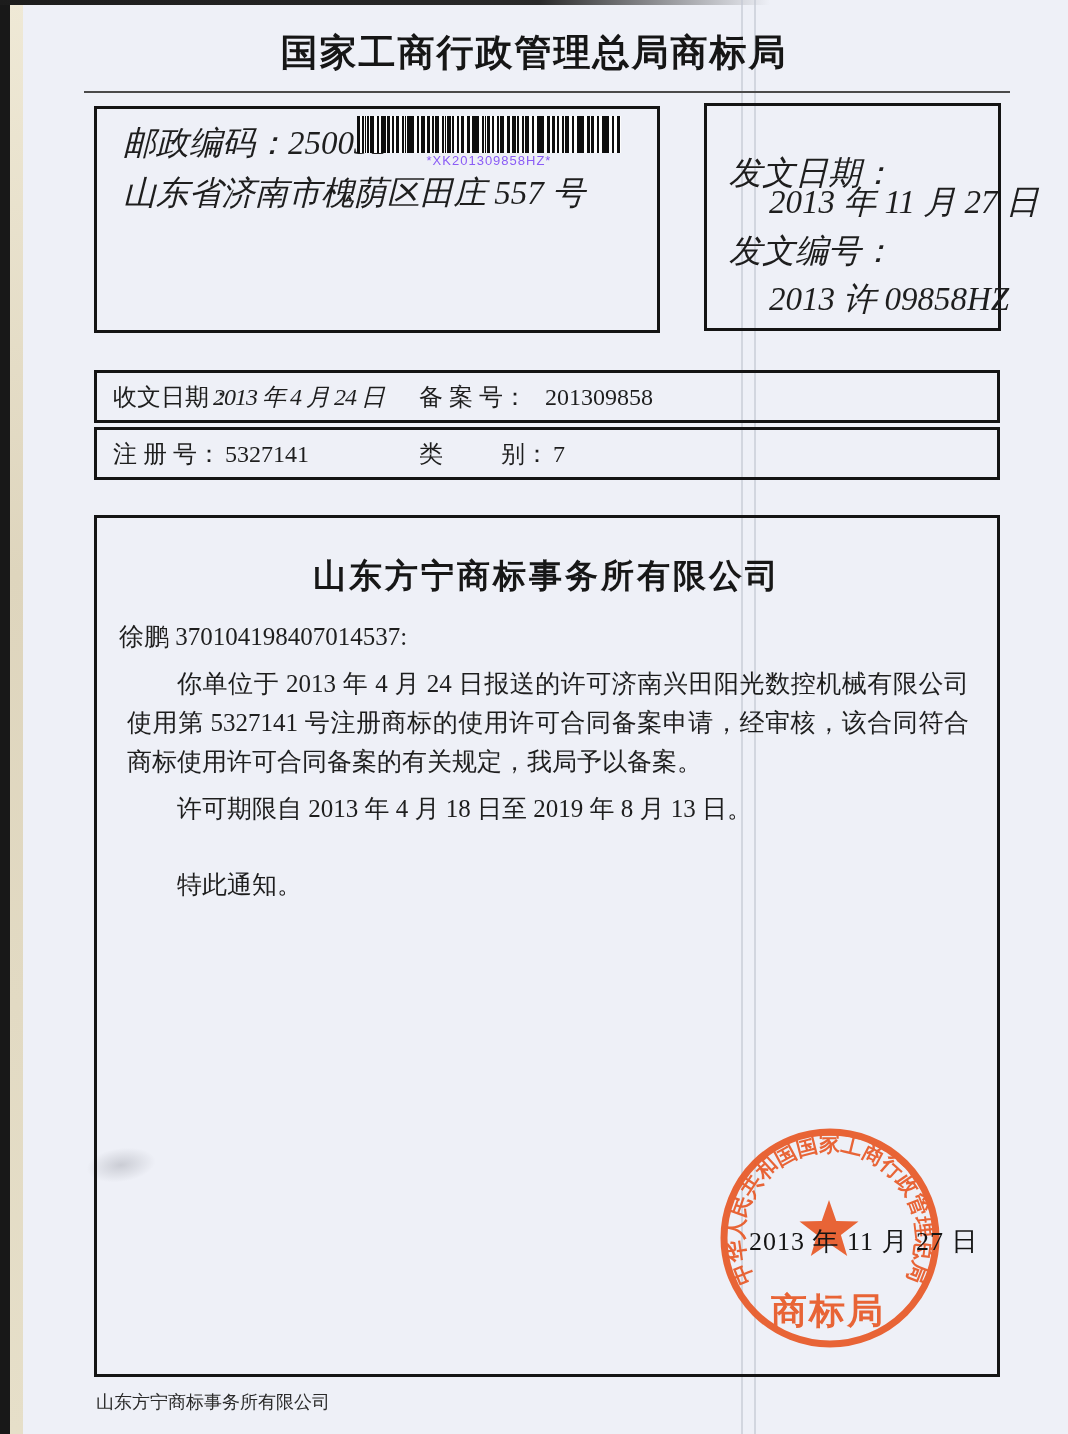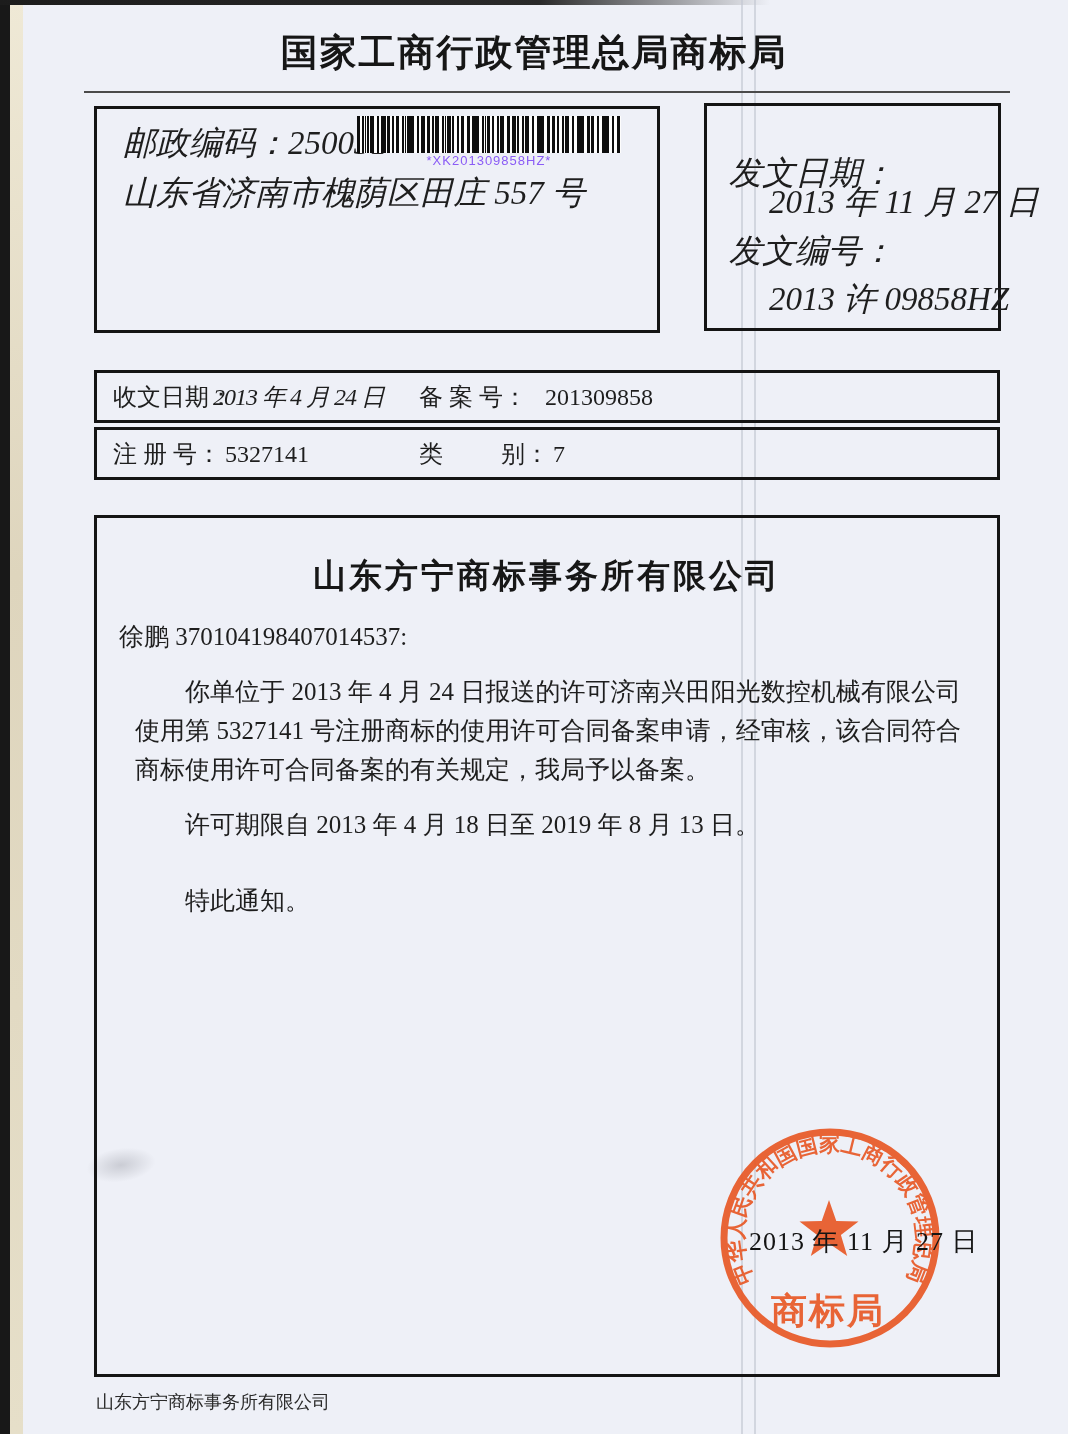--- a/index.html
+++ b/index.html
@@ -74,21 +74,21 @@
   .m-class-a { left:322px; }
   .m-class-b { left:404px; }
   .m-class-value { left:456px; }
 
   
   .notice-title { left:0; top:36px; width:100%; text-align:center;
     font-size:33px; font-weight:bold; letter-spacing:3px; color:#171717; }
   .salutation { left:22px; top:102px; font-size:25px; }
   .notice-body { left:22px; top:138px; width:858px; font-size:25px; line-height:39px;
     text-align:justify; }
-  .notice-body p { margin:16px; text-indent:2em; }
+  .notice-body p { margin:8px; text-indent:2em; }
   .notice-closing { margin-top:37px !important; }
 
   
   .stamp-wrap { left:622px; top:609px; width:222px; height:222px; opacity:.93; }
   .stamp-date { left:652px; top:706px; font-size:26px; color:#141414;
     white-space:nowrap; letter-spacing:1px; z-index:3; }
   .stamp-wrap svg { width:222px; height:222px; display:block; }
 
   .footer-agency { left:96px; top:1390px; font-size:18px; color:#2a2a2a; }
 </style>

